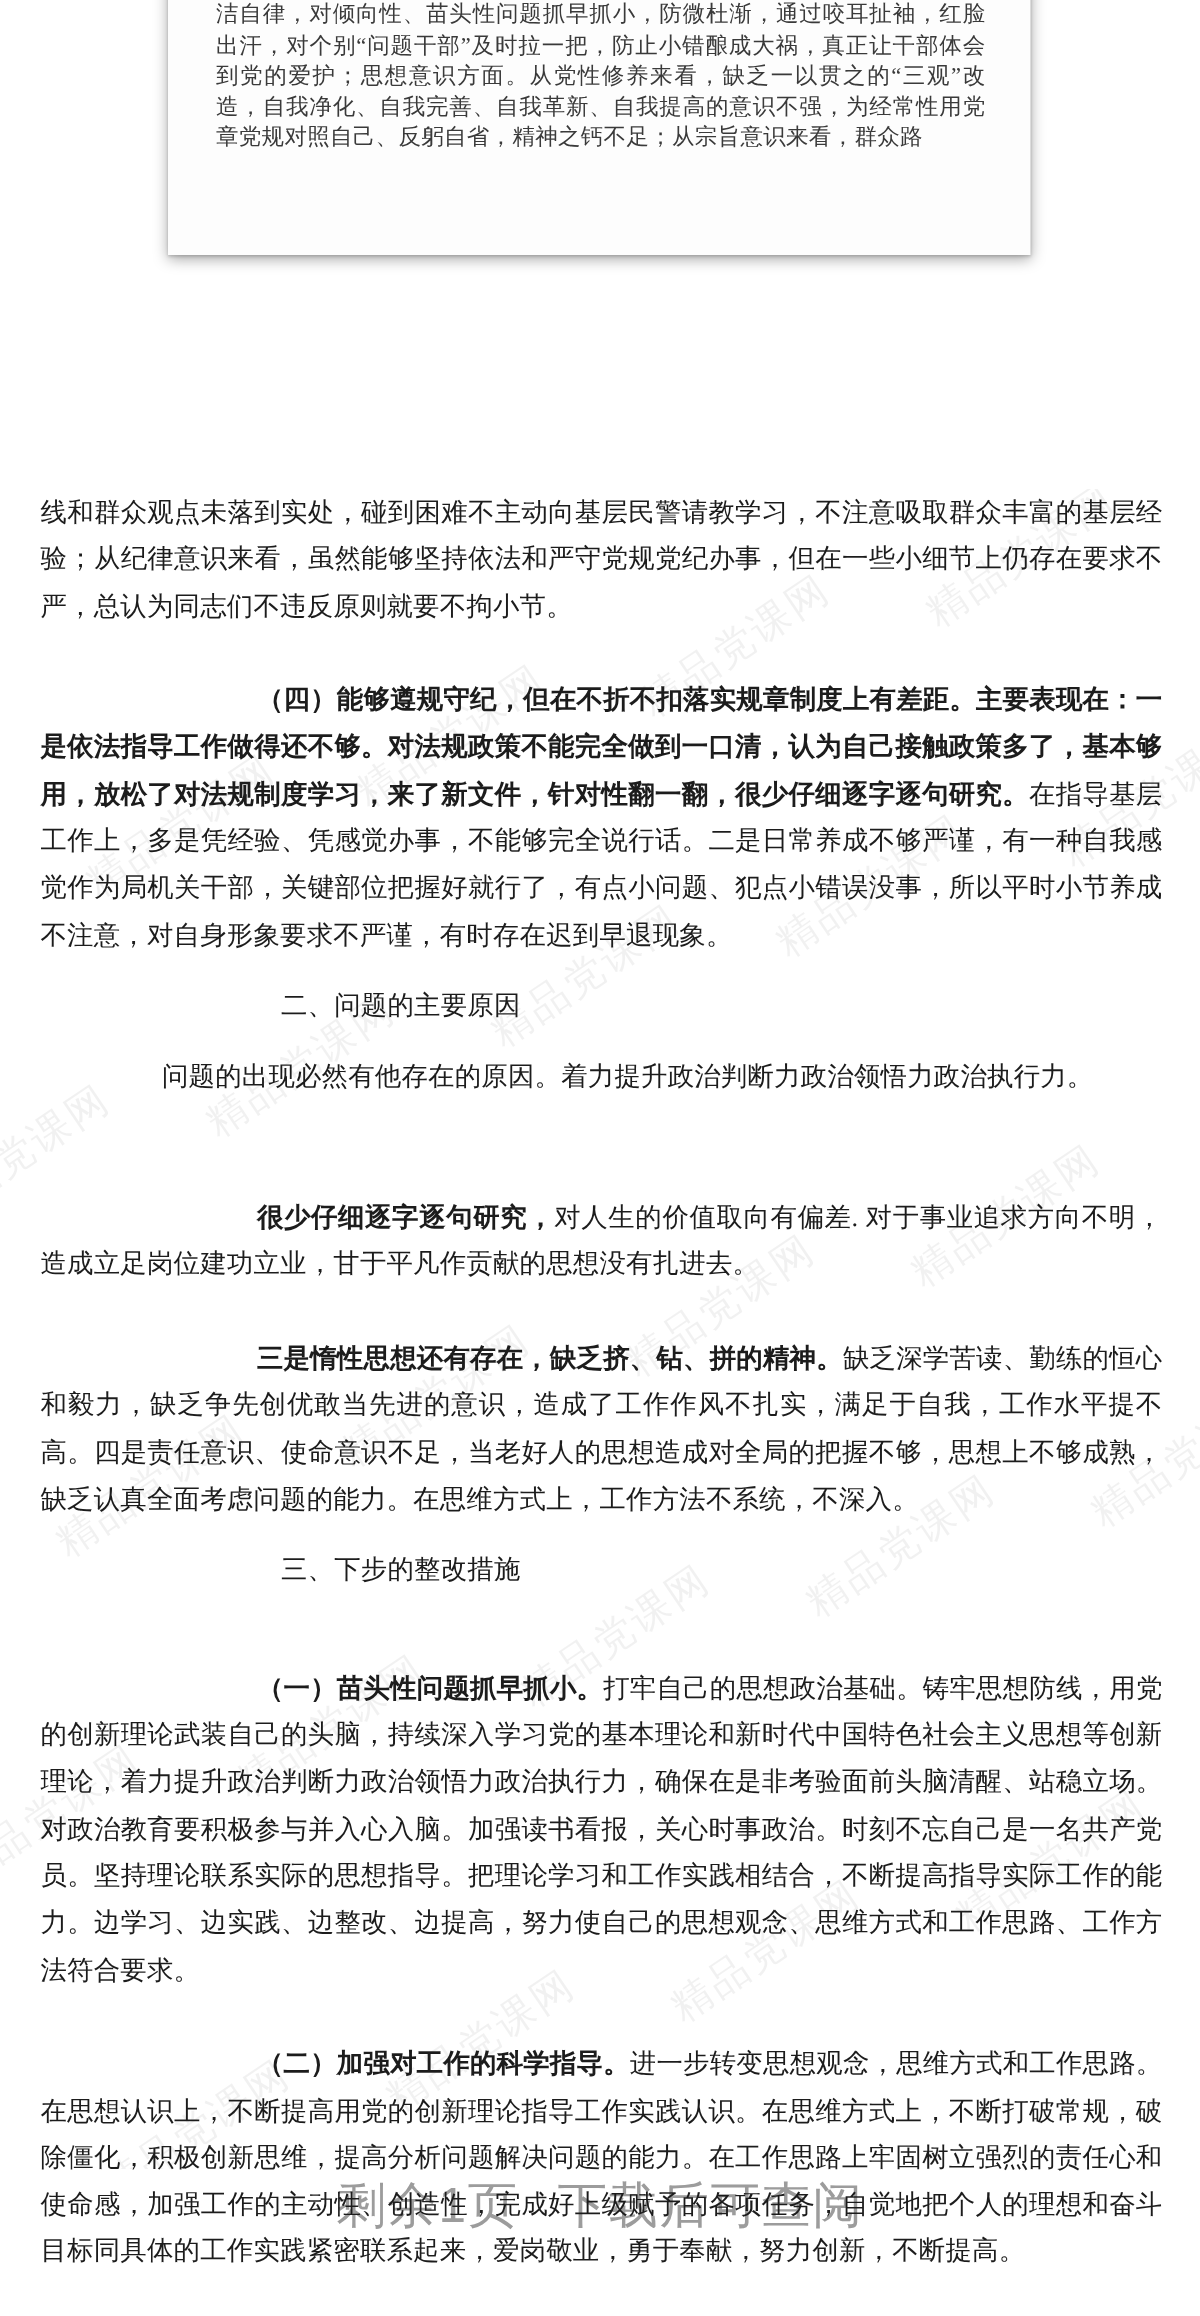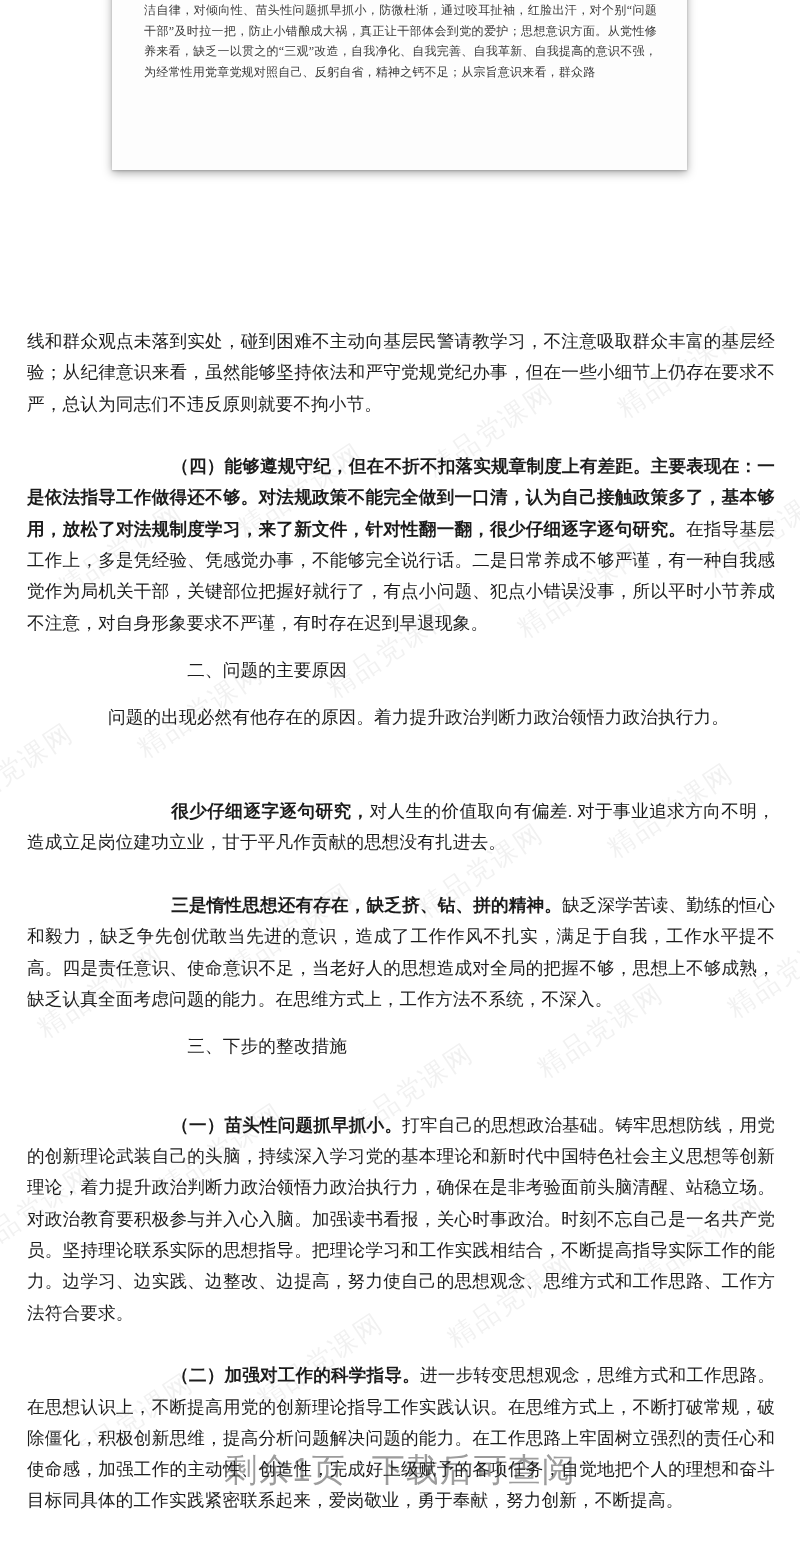--- a/index.html
+++ b/index.html
@@ -27,21 +27,21 @@
     box-shadow: 0 3px 9px rgba(0,0,0,0.34), 0 1px 2px rgba(0,0,0,0.18);
     overflow: hidden;
     box-sizing: border-box;
   }
   .preview-inner {
     position: absolute;
     left: 32px;
     right: 30px;
     top: 96px;
     font-family: "Liberation Serif", "DejaVu Serif", serif;
-    font-size: 12px;
+    font-size: 15px;
     line-height: 20.6px;
     color: #3a3a3a;
     text-align: justify;
     text-justify: inter-ideograph;
     letter-spacing: 0.2px;
   }
 
   
   .doc {
     position: absolute;

